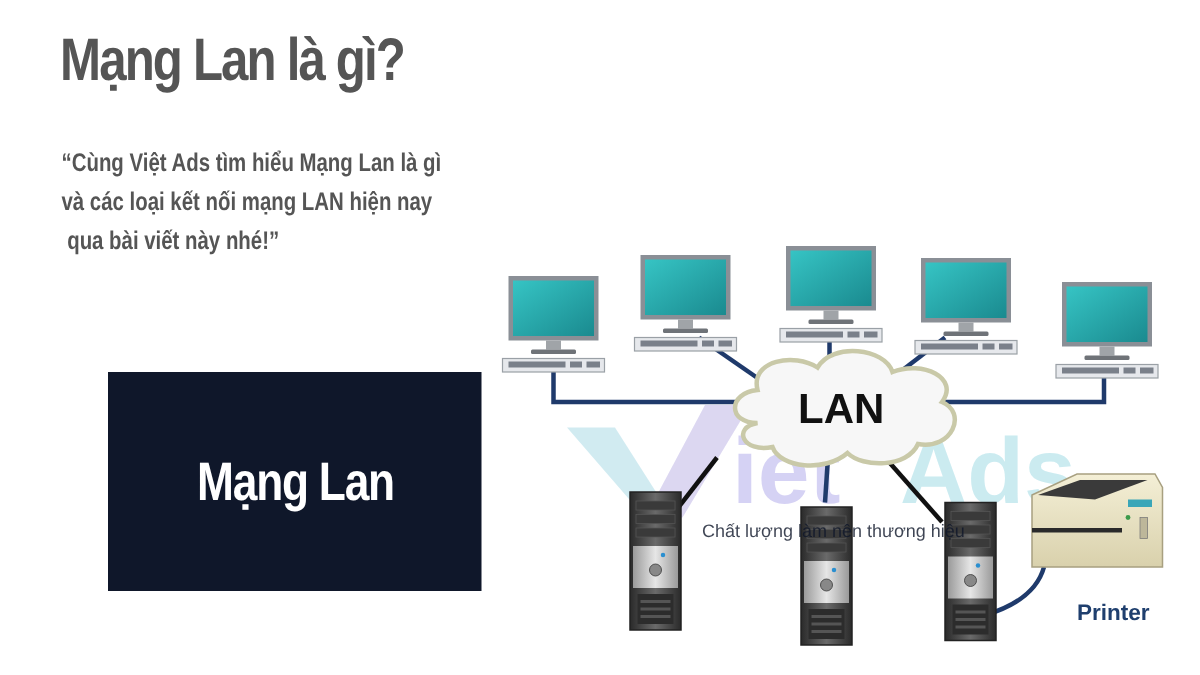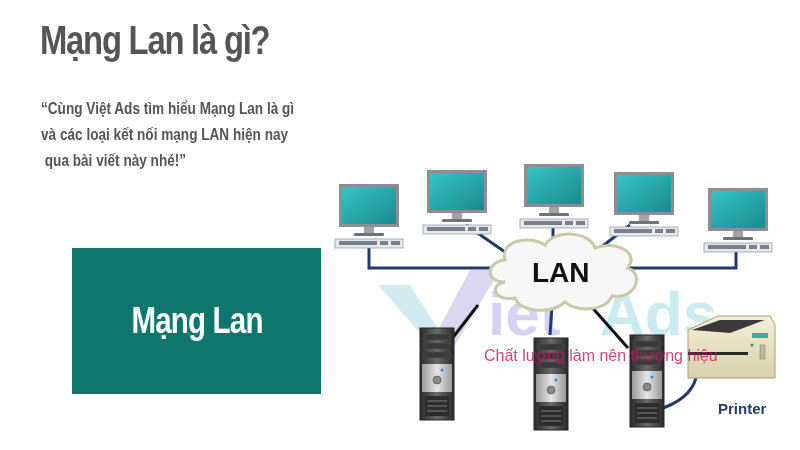--- a/index.html
+++ b/index.html
@@ -1,25 +1,25 @@
 <!DOCTYPE html>
 <html><head>
 <meta charset="utf-8">
 <style>
   html, body { margin: 0; padding: 0; }
   body { width: 800px; height: 450px; background: #ffffff; position: relative; overflow: hidden; font-family: "Liberation Sans", sans-serif; }
   .title { position: absolute; left: 40px; top: 18px; font-family: "Liberation Sans", sans-serif; font-weight: bold; font-size: 40px; color: #555555; letter-spacing: -1.5px; transform: scaleX(0.82); transform-origin: left top; white-space: nowrap; }
   .quote { position: absolute; left: 41px; top: 96px; font-family: "Liberation Sans", sans-serif; font-weight: bold; font-size: 17px; line-height: 26px; color: #555555; transform: scaleX(0.8); transform-origin: left top; white-space: nowrap; }
   .quote div { white-space: pre; }
-  .green-box { position: absolute; left: 72px; top: 248px; width: 249px; height: 146px; background: #0f766e; display: flex; align-items: center; justify-content: center; }
+  .green-box { position: absolute; left: 72px; top: 248px; width: 249px; height: 146px; background: #0f172a; display: flex; align-items: center; justify-content: center; }
   .green-box span { color: #ffffff; font-weight: bold; font-size: 36px; letter-spacing: -1px; transform: scaleX(0.82); display: inline-block; white-space: nowrap; }
   svg.diagram { position: absolute; left: 0; top: 0; }
   .printer-label { position: absolute; left: 718px; top: 400px; font-weight: bold; font-size: 15px; color: #1f3f6e; text-align: center; }
   .lan-label { position: absolute; left: 532px; top: 257px; font-weight: bold; font-size: 28px; color: #111111; }
-  .wm-slogan { position: absolute; left: 468px; top: 347px; font-size: 16px; color: #be185d; opacity: 0.8; white-space: nowrap; margin-left: 16px; }
+  .wm-slogan { position: absolute; left: 468px; top: 347px; font-size: 12px; color: #0f172a; opacity: 0.8; white-space: nowrap; }
 </style>
 </head>
 <body>
 
 <div class="title">Mạng Lan là gì?</div>
 
 <div class="quote">
   <div>“Cùng Việt Ads tìm hiểu Mạng Lan là gì</div>
   <div>và các loại kết nối mạng LAN hiện nay</div>
   <div> qua bài viết này nhé!”</div>

